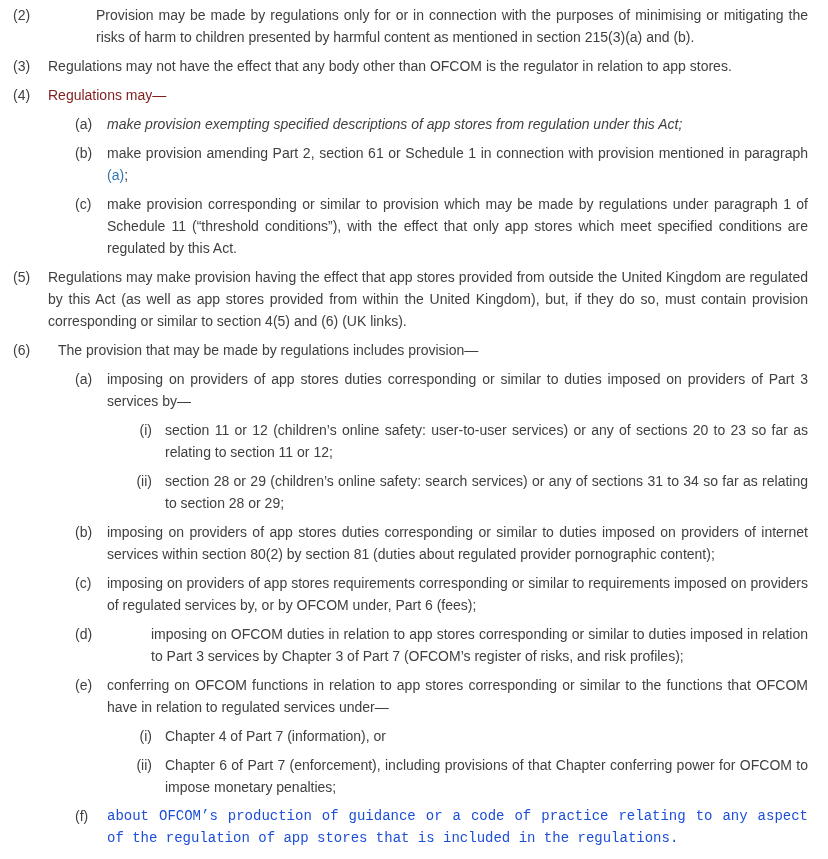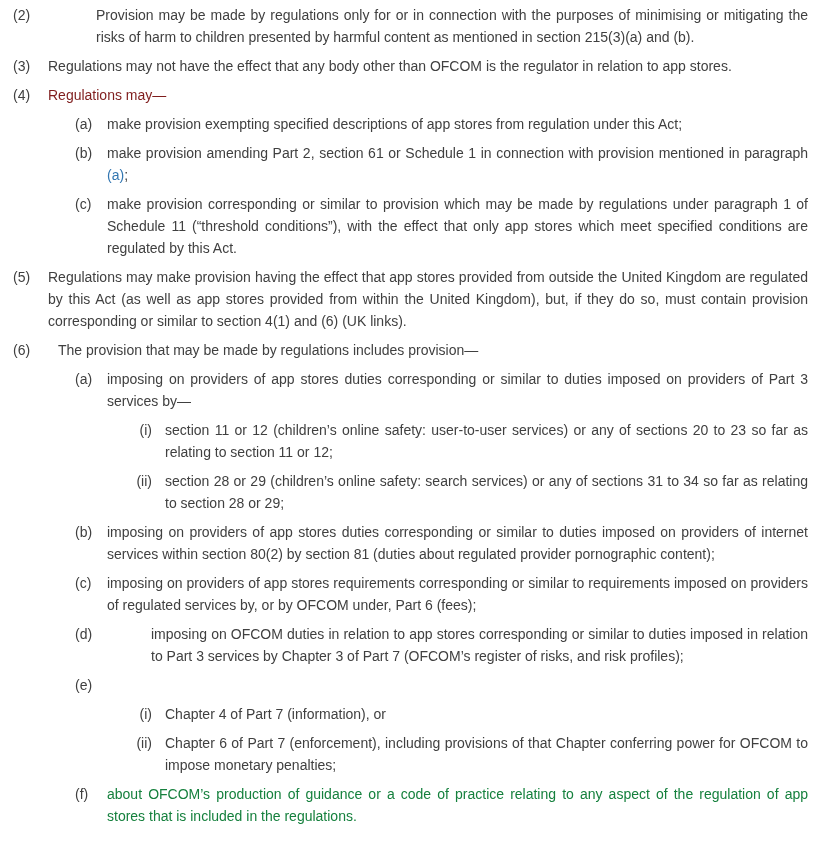--- a/index.html
+++ b/index.html
@@ -59,36 +59,36 @@
     <span class="text" style="color: rgb(64, 64, 64);">Regulations may not have the effect that any body other than OFCOM is the regulator in relation to app stores.</span>
   </div>
 
   <div class="item lvl1">
     <span class="label">(4)</span>
     <span class="text" style="color: #7f1d1d;">Regulations may—</span>
   </div>
 
   <div class="item lvl2">
     <span class="label">(a)</span>
-    <span class="text" style="color: rgb(64, 64, 64);">make provision exempting specified descriptions of app stores from regulation under this Act;</span>
+    <span class="text" style="color: rgb(64, 64, 64); font-style: italic;">make provision exempting specified descriptions of app stores from regulation under this Act;</span>
   </div>
 
   <div class="item lvl2">
     <span class="label">(b)</span>
     <span class="text" style="color: rgb(64, 64, 64);"><span>make provision amending Part 2, section 61 or Schedule 1 in connection with provision mentioned in paragraph </span><a class="ref" style="color: rgb(50, 118, 177);">(a)</a><span>;</span></span>
   </div>
 
   <div class="item lvl2">
     <span class="label">(c)</span>
     <span class="text" style="color: rgb(64, 64, 64);">make provision corresponding or similar to provision which may be made by regulations under paragraph 1 of Schedule 11 (“threshold conditions”), with the effect that only app stores which meet specified conditions are regulated by this Act.</span>
   </div>
 
   <div class="item lvl1">
     <span class="label">(5)</span>
-    <span class="text" style="color: rgb(64, 64, 64);">Regulations may make provision having the effect that app stores provided from outside the United Kingdom are regulated by this Act (as well as app stores provided from within the United Kingdom), but, if they do so, must contain provision corresponding or similar to section 4(1) and (6) (UK links).</span>
+    <span class="text" style="color: rgb(64, 64, 64);">Regulations may make provision having the effect that app stores provided from outside the United Kingdom are regulated by this Act (as well as app stores provided from within the United Kingdom), but, if they do so, must contain provision corresponding or similar to section 4(5) and (6) (UK links).</span>
   </div>
 
   <div class="item lvl1">
     <span class="label">(6)</span>
     <span class="text" style="color: rgb(64, 64, 64); margin-left: 10px;">The provision that may be made by regulations includes provision—</span>
   </div>
 
   <div class="item lvl2">
     <span class="label">(a)</span>
     <span class="text" style="color: rgb(64, 64, 64);">imposing on providers of app stores duties corresponding or similar to duties imposed on providers of Part 3 services by—</span>
@@ -114,30 +114,31 @@
     <span class="text" style="color: rgb(64, 64, 64);">imposing on providers of app stores requirements corresponding or similar to requirements imposed on providers of regulated services by, or by OFCOM under, Part 6 (fees);</span>
   </div>
 
   <div class="item lvl2">
     <span class="label">(d)</span>
     <span class="text" style="color: rgb(64, 64, 64); margin-left: 44px;">imposing on OFCOM duties in relation to app stores corresponding or similar to duties imposed in relation to Part 3 services by Chapter 3 of Part 7 (OFCOM’s register of risks, and risk profiles);</span>
   </div>
 
   <div class="item lvl2">
     <span class="label">(e)</span>
+    <span class="text" style="color: rgb(64, 64, 64);">conferring on OFCOM functions in relation to app stores corresponding or similar to the functions that OFCOM have in relation to regulated services under—</span>
   </div>
 
   <div class="item lvl3">
     <span class="label">(i)</span>
     <span class="text" style="color: rgb(64, 64, 64);">Chapter 4 of Part 7 (information), or</span>
   </div>
 
   <div class="item lvl3">
     <span class="label">(ii)</span>
     <span class="text" style="color: rgb(64, 64, 64);">Chapter 6 of Part 7 (enforcement), including provisions of that Chapter conferring power for OFCOM to impose monetary penalties;</span>
   </div>
 
   <div class="item lvl2">
     <span class="label">(f)</span>
-    <span class="text" style="color: #15803d;">about OFCOM’s production of guidance or a code of practice relating to any aspect of the regulation of app stores that is included in the regulations.</span>
+    <span class="text" style="color: #1d4ed8; font-family: Liberation Mono, monospace;">about OFCOM’s production of guidance or a code of practice relating to any aspect of the regulation of app stores that is included in the regulations.</span>
   </div>
 
 </div>
 
 </body></html>

